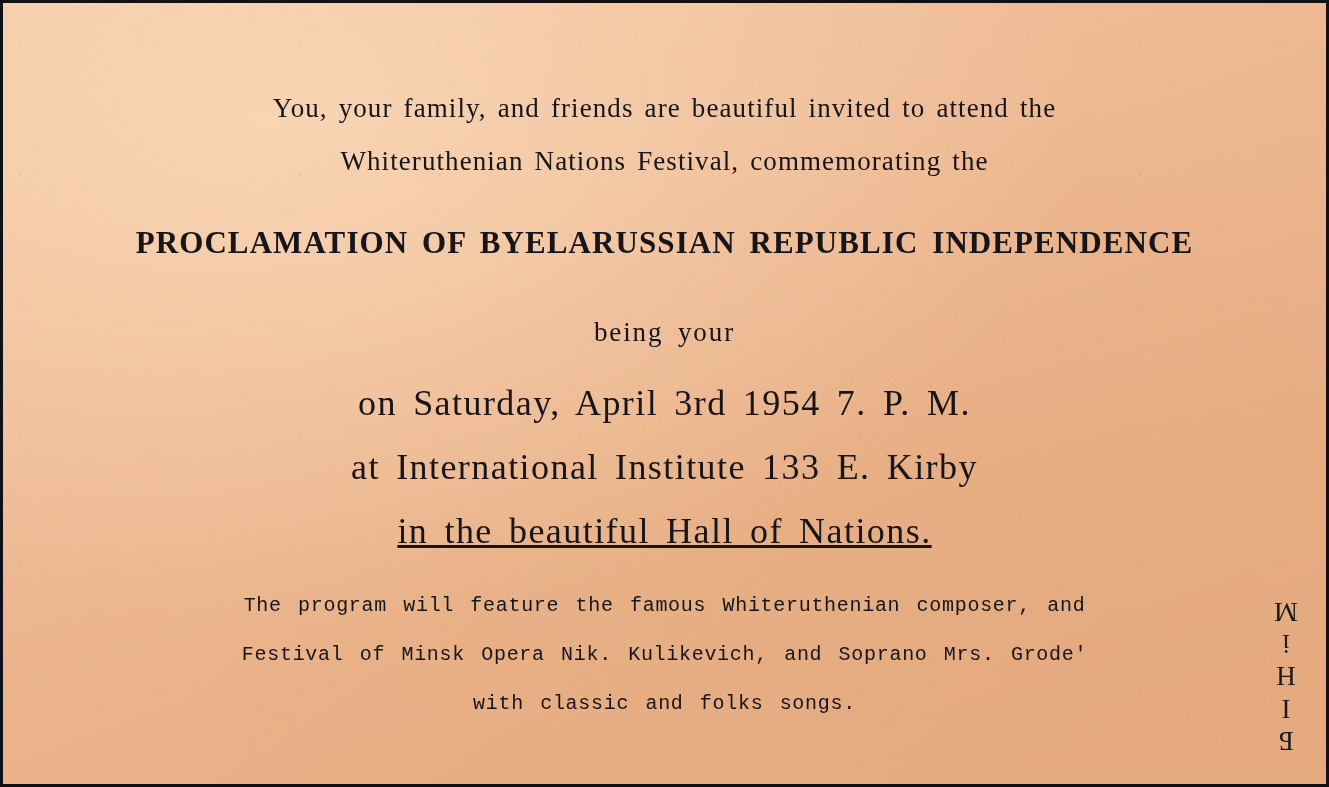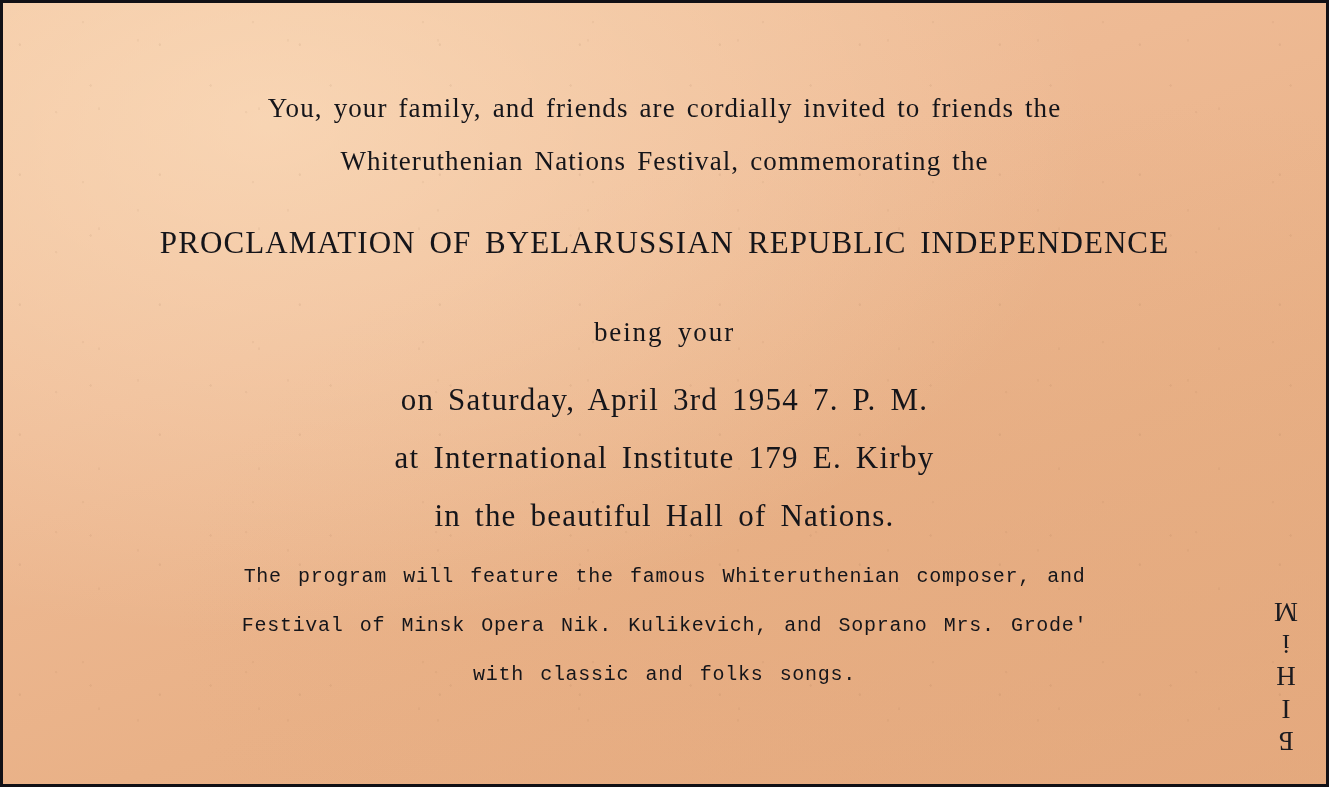--- a/index.html
+++ b/index.html
@@ -51,38 +51,38 @@
     line-height: 1.0;
     margin: 0;
     white-space: nowrap;
   }
   .intro-1 { margin-bottom: 26px; }
   .intro-2 { margin-bottom: 50px; }
   .headline {
     font-size: 31px;
     letter-spacing: 0.035em;
     word-spacing: 0.16em;
-    font-weight: 400;
+    font-weight: 700;
     margin: 12px 0 56px 0;
     white-space: nowrap;
   }
   .beingheld {
     font-size: 27px;
     letter-spacing: 0.07em;
     word-spacing: 0.22em;
     margin: 0 0 34px 0;
   }
   .detail {
-    font-size: 31px;
+    font-size: 36px;
     letter-spacing: 0.04em;
     word-spacing: 0.16em;
     margin: 0 0 22px 0;
     white-space: nowrap;
   }
-  .detail.last { margin-bottom: 31px; }
+  .detail.last { margin-bottom: 42px; text-decoration: underline; }
   .program {
     font-size: 20px;
     letter-spacing: 0.035em;
     word-spacing: 0.18em;
     margin: 0 0 26px 0;
     white-space: nowrap;
     font-family: Liberation Mono, monospace;
   }
   .program.tail { margin-bottom: 0; }
   .watermark {
@@ -98,29 +98,29 @@
     transform: rotate(180deg);
   }
 </style>
 </head>
 <body>
 
 <div class="card">
   <div class="grain"></div>
 
   <div class="content">
-    <p class="line intro-1">You, your family, and friends are cordially invited to friends the</p>
+    <p class="line intro-1">You, your family, and friends are beautiful invited to attend the</p>
     <p class="line intro-2">Whiteruthenian Nations Festival, commemorating the</p>
 
     <h1 class="headline">PROCLAMATION OF BYELARUSSIAN REPUBLIC INDEPENDENCE</h1>
 
     <p class="beingheld">being your</p>
 
     <p class="detail">on Saturday, April 3rd 1954 7. P. M.</p>
-    <p class="detail">at International Institute 179 E. Kirby</p>
+    <p class="detail">at International Institute 133 E. Kirby</p>
     <p class="detail last">in the beautiful Hall of Nations.</p>
 
     <p class="program">The program will feature the famous Whiteruthenian composer, and</p>
     <p class="program">Festival of Minsk Opera Nik. Kulikevich, and Soprano Mrs. Grode'</p>
     <p class="program tail">with classic and folks songs.</p>
   </div>
 
   <div class="watermark">БІНіМ</div>
 </div>
 

